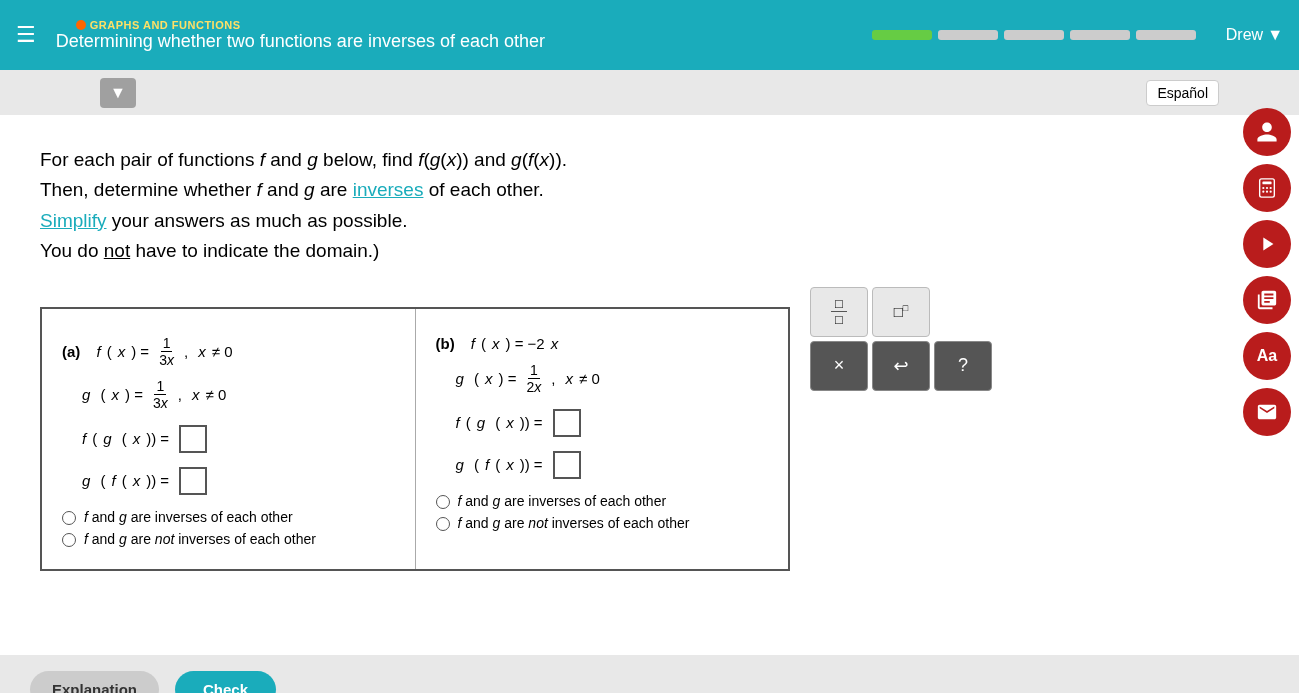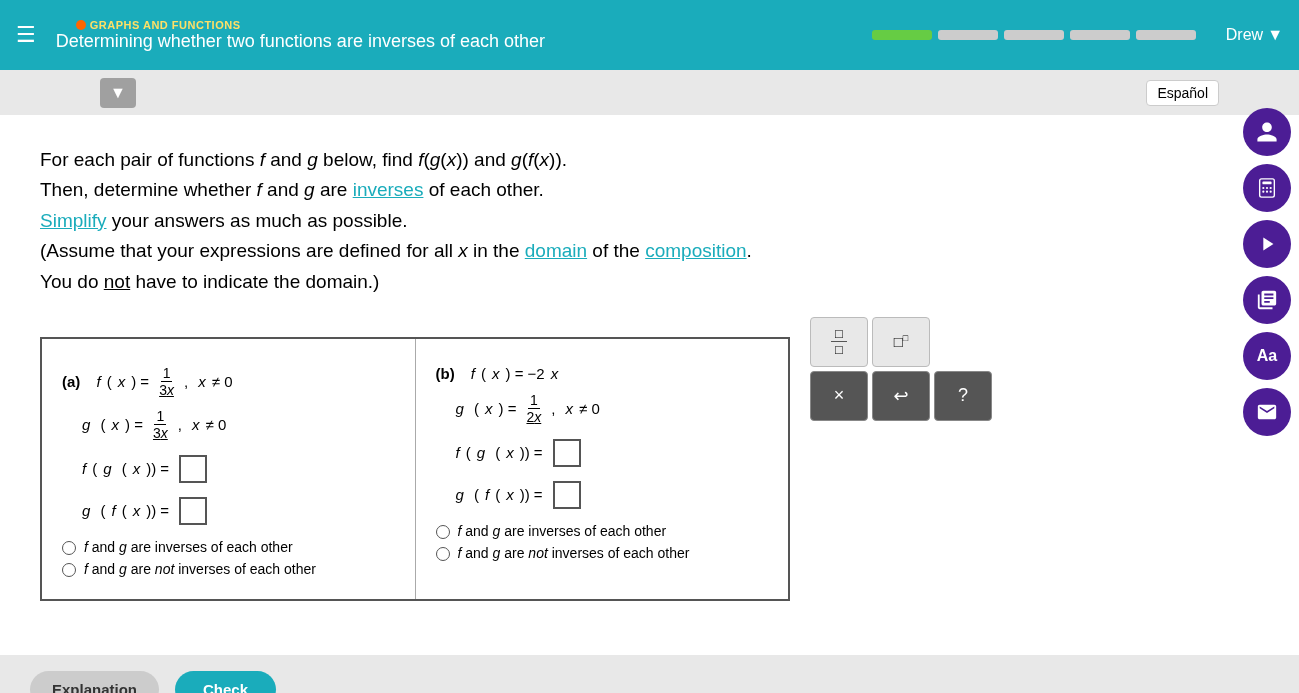--- a/index.html
+++ b/index.html
@@ -124,21 +124,21 @@
     .problem-col {
       flex: 1;
       padding: 16px 20px;
       border-right: 1px solid #aaa;
     }
     .problem-col:last-child { border-right: none; }
     .math-line { margin: 10px 0; font-size: 15px; display: flex; align-items: center; gap: 6px; }
     .math-italic { font-style: italic; }
     .fraction { display: inline-flex; flex-direction: column; align-items: center; font-size: 14px; vertical-align: middle; margin: 0 2px; }
     .fraction-num { border-bottom: 1px solid #000; padding: 0 2px; }
-    .fraction-den { padding: 0 2px; text-decoration: underline; }
+    .fraction-den { padding: 0 2px; }
     .input-box {
       display: inline-block;
       width: 28px;
       height: 28px;
       border: 2px solid #555;
       vertical-align: middle;
     }
 
     .radio-group { margin-top: 14px; }
     .radio-item { display: flex; align-items: flex-end; gap: 8px; margin: 6px 0; font-size: 14px; cursor: pointer; }
@@ -192,21 +192,21 @@
       top: 100px;
       display: flex;
       flex-direction: column;
       gap: 8px;
       padding: 8px;
       background: transparent;
     }
     .sidebar-icon {
       width: 48px;
       height: 48px;
-      background: #4c1d95;
+      background: #b91c1c;
       border-radius: 50%;
       display: flex;
       align-items: center;
       justify-content: center;
       color: white;
       font-size: 18px;
       cursor: pointer;
     }
 
     
@@ -273,23 +273,20 @@
 
   <div class="instructions">
     <div>
       For each pair of functions <span class="math-italic">f</span> and <span class="math-italic">g</span> below, find <span class="math-italic">f</span>(<span class="math-italic">g</span>(<span class="math-italic">x</span>)) and <span class="math-italic">g</span>(<span class="math-italic">f</span>(<span class="math-italic">x</span>)).
     </div>
     <div>
       Then, determine whether <span class="math-italic">f</span> and <span class="math-italic">g</span> are <span class="link">inverses</span> of each other.
     </div>
     <div>
       <span class="simplify-link">Simplify</span> your answers as much as possible.
-    </div>
-    <div>
-      (Assume that your expressions are defined for all <span class="math-italic">x</span> in the <span class="link">domain</span> of the <span class="link">composition</span>.
     </div>
     <div>
       You do <span style="text-decoration:underline;">not</span> have to indicate the domain.)
     </div>
   </div>
 
   <div style="display:flex; gap:20px; align-items:flex-start; margin-top:20px;">
     <div class="problem-grid" style="flex:1; max-width:750px;">
 
       <div class="problem-col">

